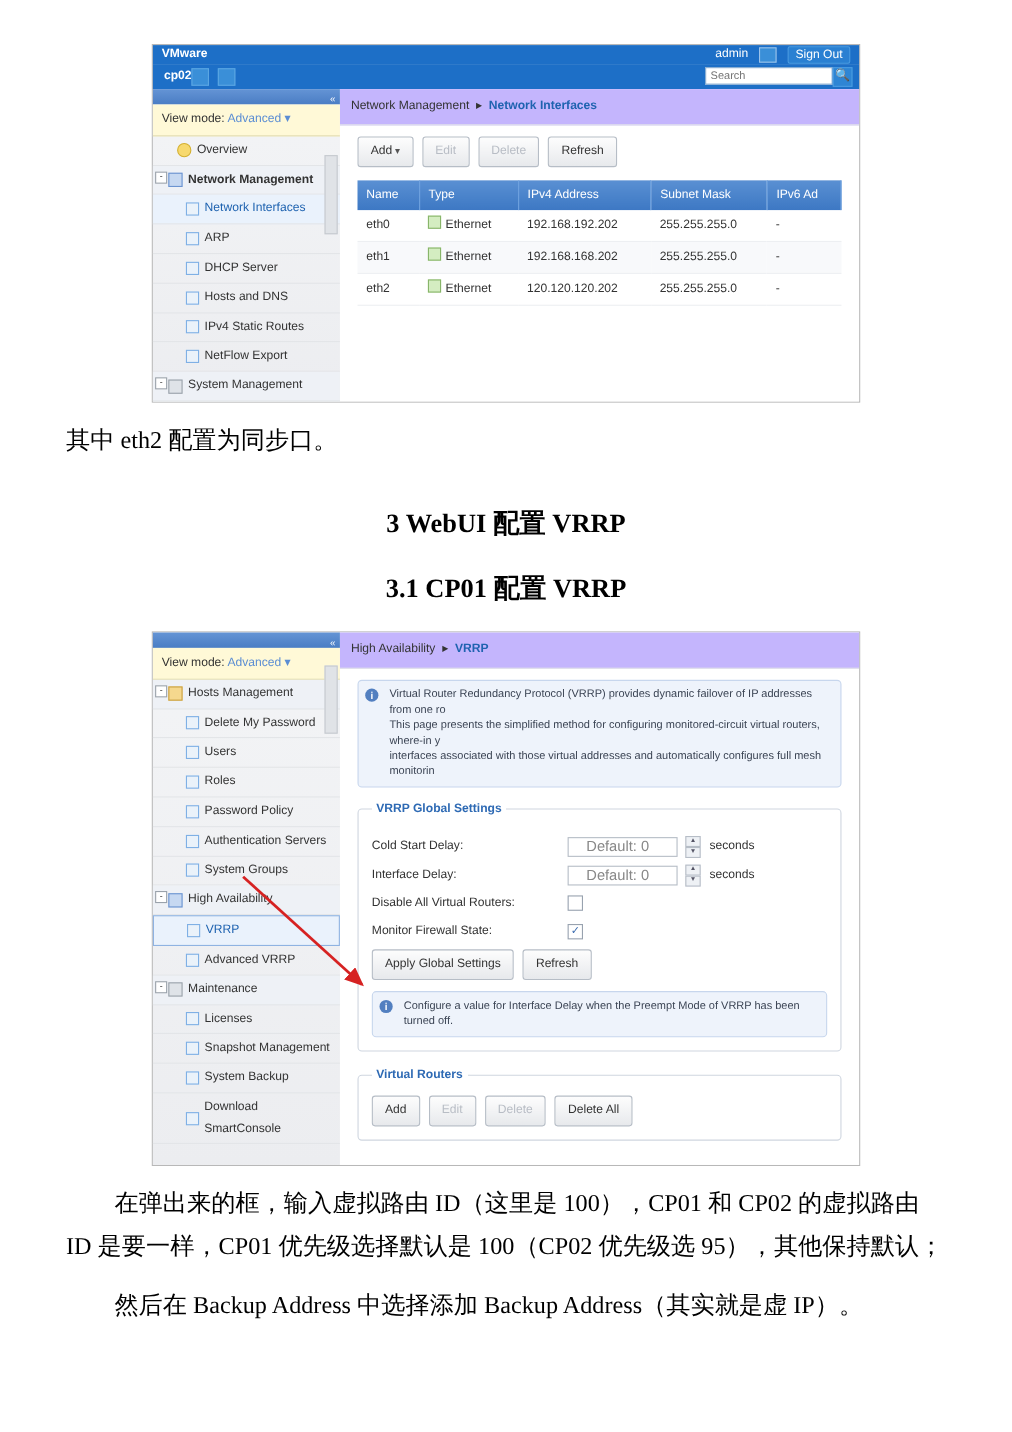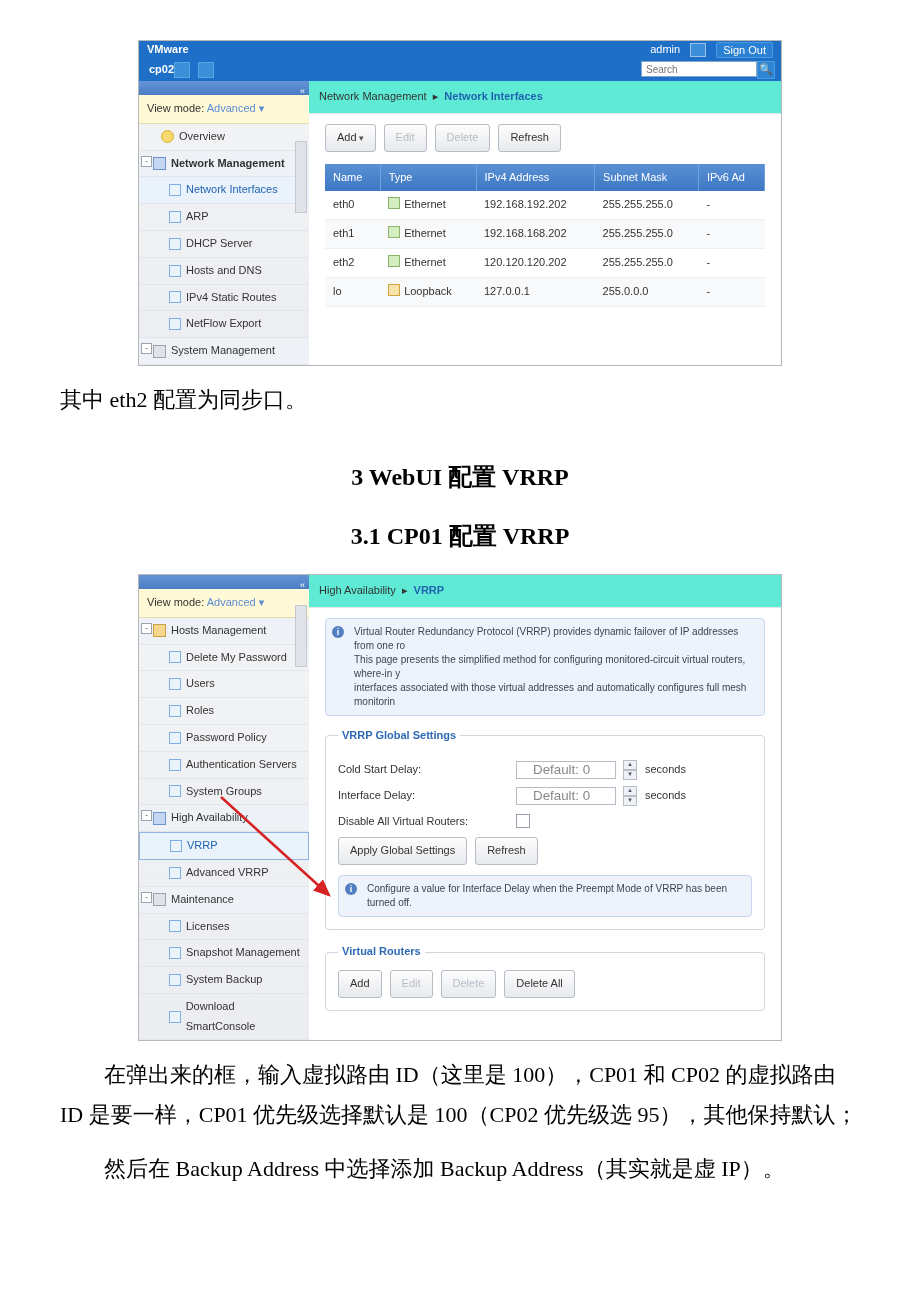--- a/index.html
+++ b/index.html
@@ -35,21 +35,21 @@
   .sItem.c { padding-left:30px; }
   .iDoc { width:10px; height:10px; border:1px solid #7fb0e5; background:#eaf2fa; display:inline-block; }
   .iGlb { width:11px; height:11px; border-radius:50%; background:#f7d96e; border:1px solid #d4b030; display:inline-block; }
   .iSrv { width:11px; height:11px; background:#c6d8f1; border:1px solid #6c94d0; display:inline-block; }
   .iUsr { width:11px; height:11px; background:#f5d88e; border:1px solid #c8a043; display:inline-block; }
   .iWr  { width:11px; height:11px; background:#dfe3e8; border:1px solid #9aa2ab; display:inline-block; }
   .sel { background:#eaf2fc; color:#1f63b0; }
   .sItem .pm { position:absolute; left:2px; top:5px; width:9px; height:9px; border:1px solid #9aa2ab; background:#fff; text-align:center; line-height:8px; font-size:8px; }
 
   .main { flex:1; background:#fff; }
-  .crumb { padding:6px 10px; border-bottom:1px solid #e4e6e9; background:#5eead4; }
+  .crumb { padding:6px 10px; border-bottom:1px solid #e4e6e9; background:#c4b5fd; }
   .crumb b { color:#1f63b0; }
   .panel { padding:10px 16px; }
   .pTitle { color:#2e6ab4; font-weight:bold; margin:4px 0 10px 0; }
   .bar { display:flex; gap:8px; margin-bottom:12px; }
   .btn { padding:3px 11px; background:linear-gradient(#fdfdfd,#e7e9ec); border:1px solid #b6bdc6; border-radius:3px; font-size:11px; }
   .btn.dis { color:#b8bdc5; }
   .btn.dd::after { content:" ▾"; color:#555; font-size:9px; }
 
   table.tb { width:100%; border-collapse:collapse; font-size:11px; }
   .tb th { background:linear-gradient(#5a90d3,#3d78c4); color:#fff; text-align:left; padding:4px 8px; font-weight:normal; border-right:1px solid #6fa2df; }
@@ -188,27 +188,20 @@
                   <td>255.255.255.0</td>
                   <td>-</td>
                 </tr>
               <tr>
                   <td>eth2</td>
                   <td><span class="eicon"></span><span>Ethernet</span></td>
                   <td>120.120.120.202</td>
                   <td>255.255.255.0</td>
                   <td>-</td>
                 </tr>
-              <tr>
-                  <td>lo</td>
-                  <td><span class="licon"></span><span>Loopback</span></td>
-                  <td>127.0.0.1</td>
-                  <td>255.0.0.0</td>
-                  <td>-</td>
-                </tr>
             </tbody>
           </table>
         </div>
       </div>
     </div>
   </div>
 
   <p class="caption">其中 eth2 配置为同步口。</p>
 
   <h2 class="sec">3 WebUI 配置 VRRP</h2>
@@ -317,20 +310,24 @@
               <input class="ninp" value="Default: 0" style="">
               <div class="spin">
                   <span>▲</span>
                   <span>▼</span>
                 </div>
               <span>seconds</span>
             </div>
             <div class="frow">
               <span class="lbl">Disable All Virtual Routers:</span>
               <span class="chk"></span>
+            </div>
+            <div class="frow">
+              <span class="lbl">Monitor Firewall State:</span>
+              <span class="chk on"></span>
             </div>
             <div class="frow">
               <div class="btn">Apply Global Settings</div>
               <div class="btn">Refresh</div>
             </div>
             <div class="info" style="margin:10px 0 0 0">
               <span class="ii">i</span>
               <div class="txt">Configure a value for Interface Delay when the Preempt Mode of VRRP has been turned off.</div>
             </div>
           </fieldset>

